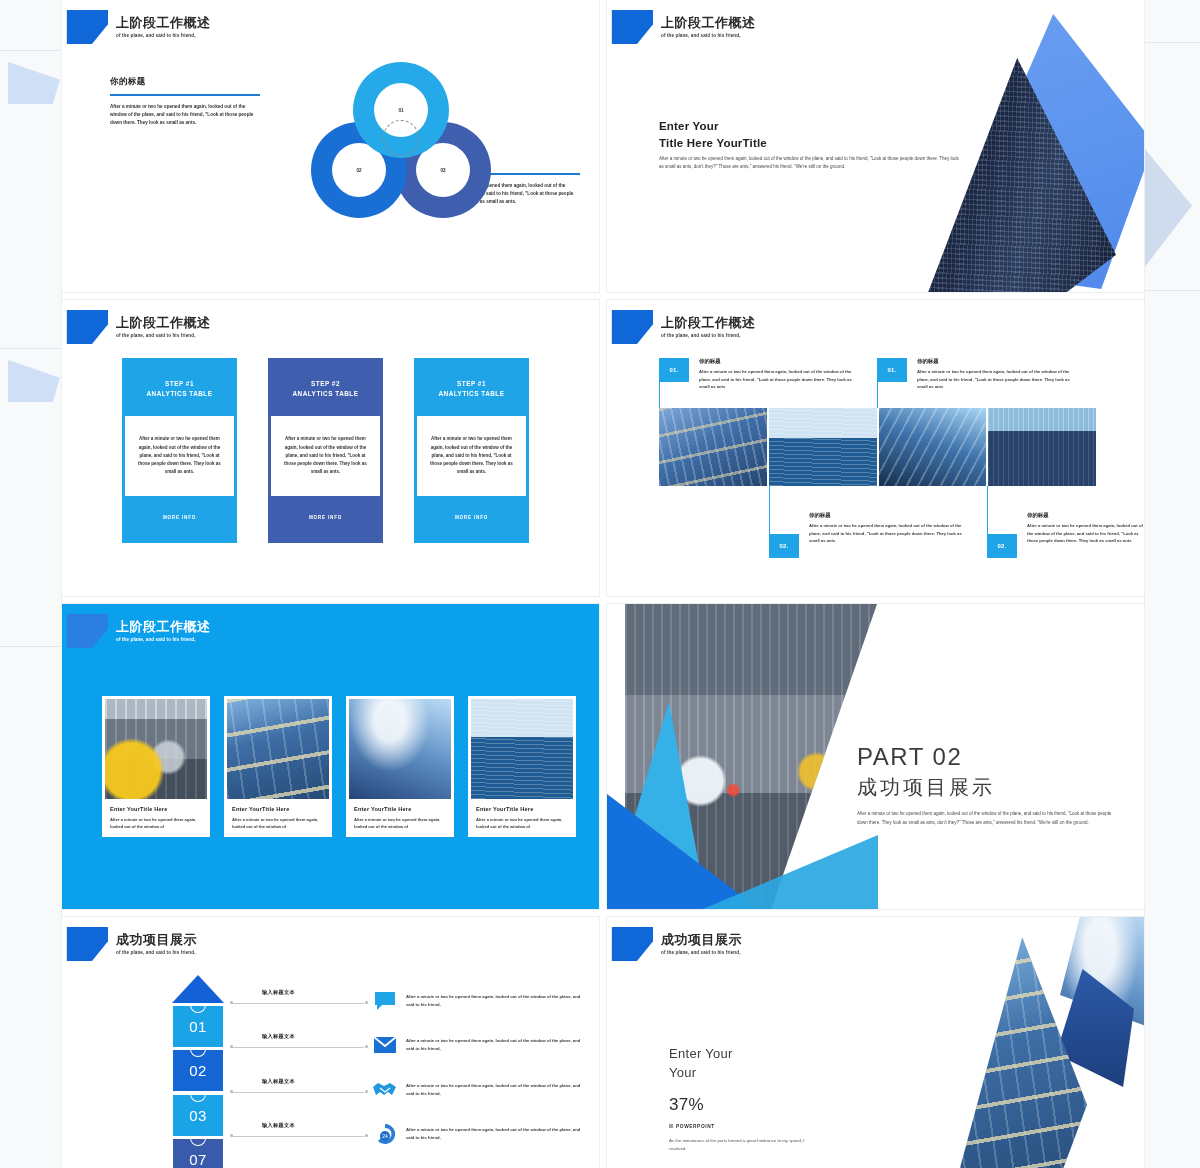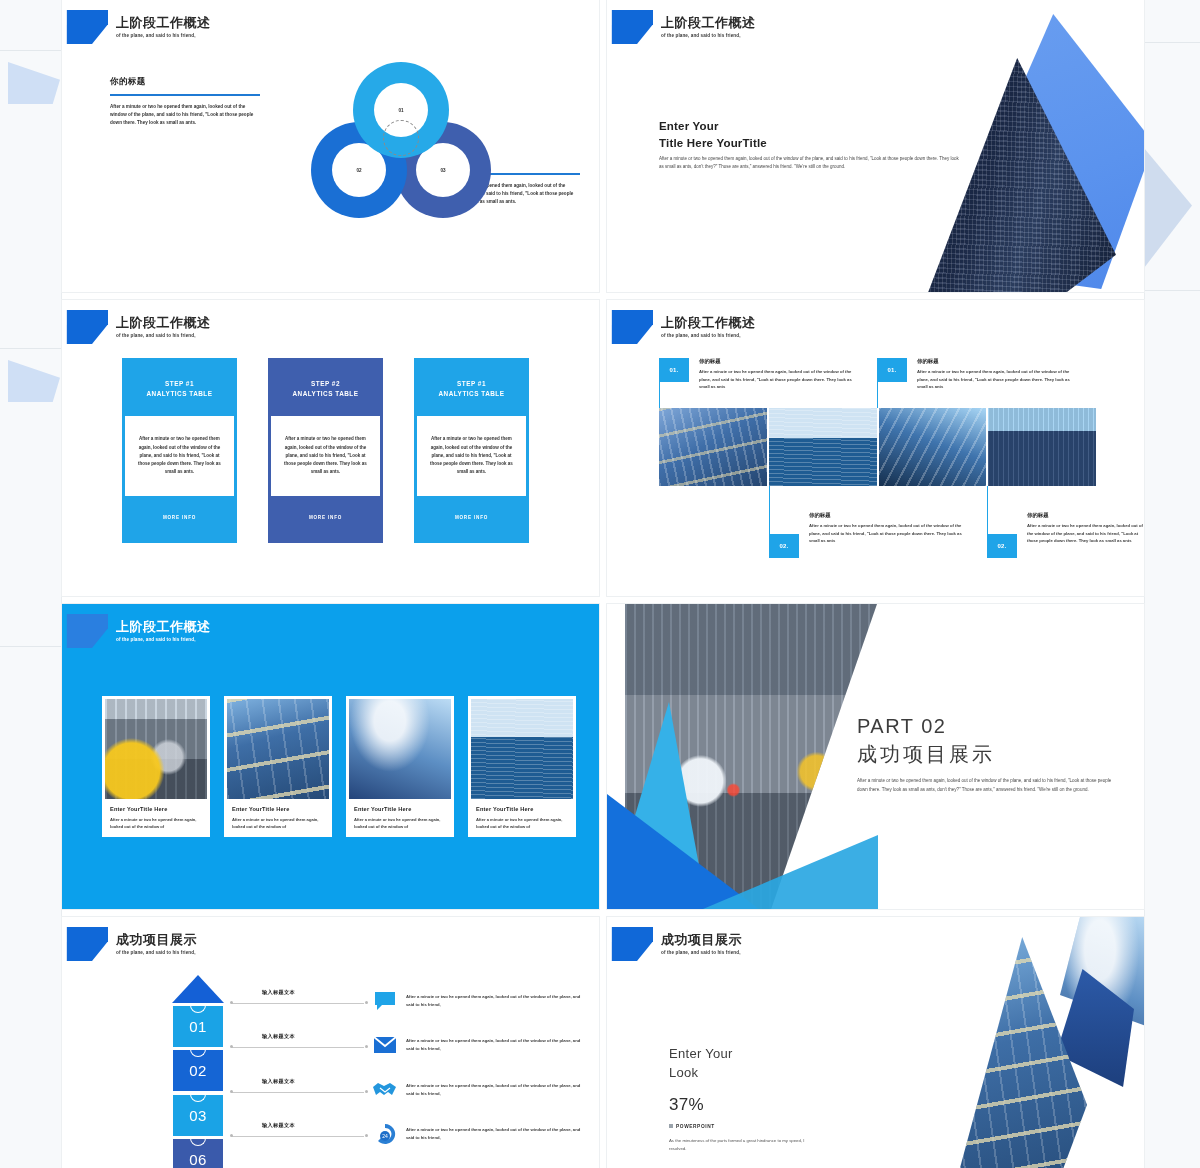--- a/index.html
+++ b/index.html
@@ -188,21 +188,21 @@
   
   .s6-photo{ position:absolute; left:18px; top:0; width:252px; height:100%;
      clip-path: polygon(0 0, 100% 0, 58% 100%, 0 100%); overflow:hidden; }
   .s6-tri-a{ position:absolute; left:0; top:98px; width:100px; height:207px;
      background:#35b1e8; clip-path: polygon(62% 0, 100% 100%, 0 100%); }
   .s6-tri-b{ position:absolute; left:0; top:190px; width:152px; height:115px;
      background:#1470dc; clip-path: polygon(0 0, 100% 100%, 0 100%); }
   .s6-tri-c{ position:absolute; left:96px; top:205px; width:175px; height:100px;
      background:#2aa7e2; opacity:.92; clip-path: polygon(0 100%, 100% 26%, 100% 100%); }
   .s6-txt{ position:absolute; left:250px; top:110px; width:265px; }
-  .s6-part{ font-size:20px; color:#3c3c3c; letter-spacing:1.5px; line-height:1.25; }
+  .s6-part{ font-size:24px; color:#3c3c3c; letter-spacing:1.5px; line-height:1.25;margin-top:28px; }
   .s6-cn{ font-size:20px; color:#3c3c3c; letter-spacing:3px; line-height:1.3; margin-top:2px; }
   .s6-p{ font-size:4.5px; line-height:1.9; color:#4a4a4a; margin-top:10px; width:258px; }
 
   
   .s7-stack{ position:absolute; left:110px; top:58px; width:52px; }
   .s7-arrow{ width:52px; height:28px; background:#1460d6;
      clip-path: polygon(50% 0, 100% 100%, 0 100%); }
   .s7-item{ width:52px; height:43px; position:relative; display:flex;
      align-items:center; justify-content:center; margin-top:1.5px;
      border:1.4px solid #ffffff; }
@@ -509,21 +509,21 @@
       <div class="s7-item n2">
         <div class="notch"></div>
         <span>02</span>
       </div>
       <div class="s7-item n3">
         <div class="notch"></div>
         <span>03</span>
       </div>
       <div class="s7-item n4">
         <div class="notch"></div>
-        <span>06</span>
+        <span>07</span>
       </div>
     </div>
 
     <div class="s7-rows">
       <div class="s7-row">
         <div class="conn">
           <div class="lbl">输入标题文本</div>
           <div class="ln"></div>
             <div class="dotL"></div>
             <div class="dotR"></div>
@@ -591,21 +591,21 @@
     <div class="hdr">
       <div class="hdr-badge"></div>
       <div class="hdr-txt">
         <div class="hdr-title">成功项目展示</div>
         <div class="hdr-sub">of the plane, and said to his friend,</div>
       </div>
     </div>
 
     <div class="s8-txt">
       <div class="s8-h">Enter Your</div>
-      <div class="s8-h">Look</div>
+      <div class="s8-h">Your</div>
       <div class="s8-pct">37%</div>
       <div class="s8-tagline">
         <span class="sq"></span><span>POWERPOINT</span>
       </div>
       <div class="s8-p">As the minuteness  of the parts formed a great hindrance to my speed, I resolved.</div>
     </div>
 
     <div class="s8-art">
       <div class="s8-shard-b">
           <div class="ph ph-skytower"></div>

